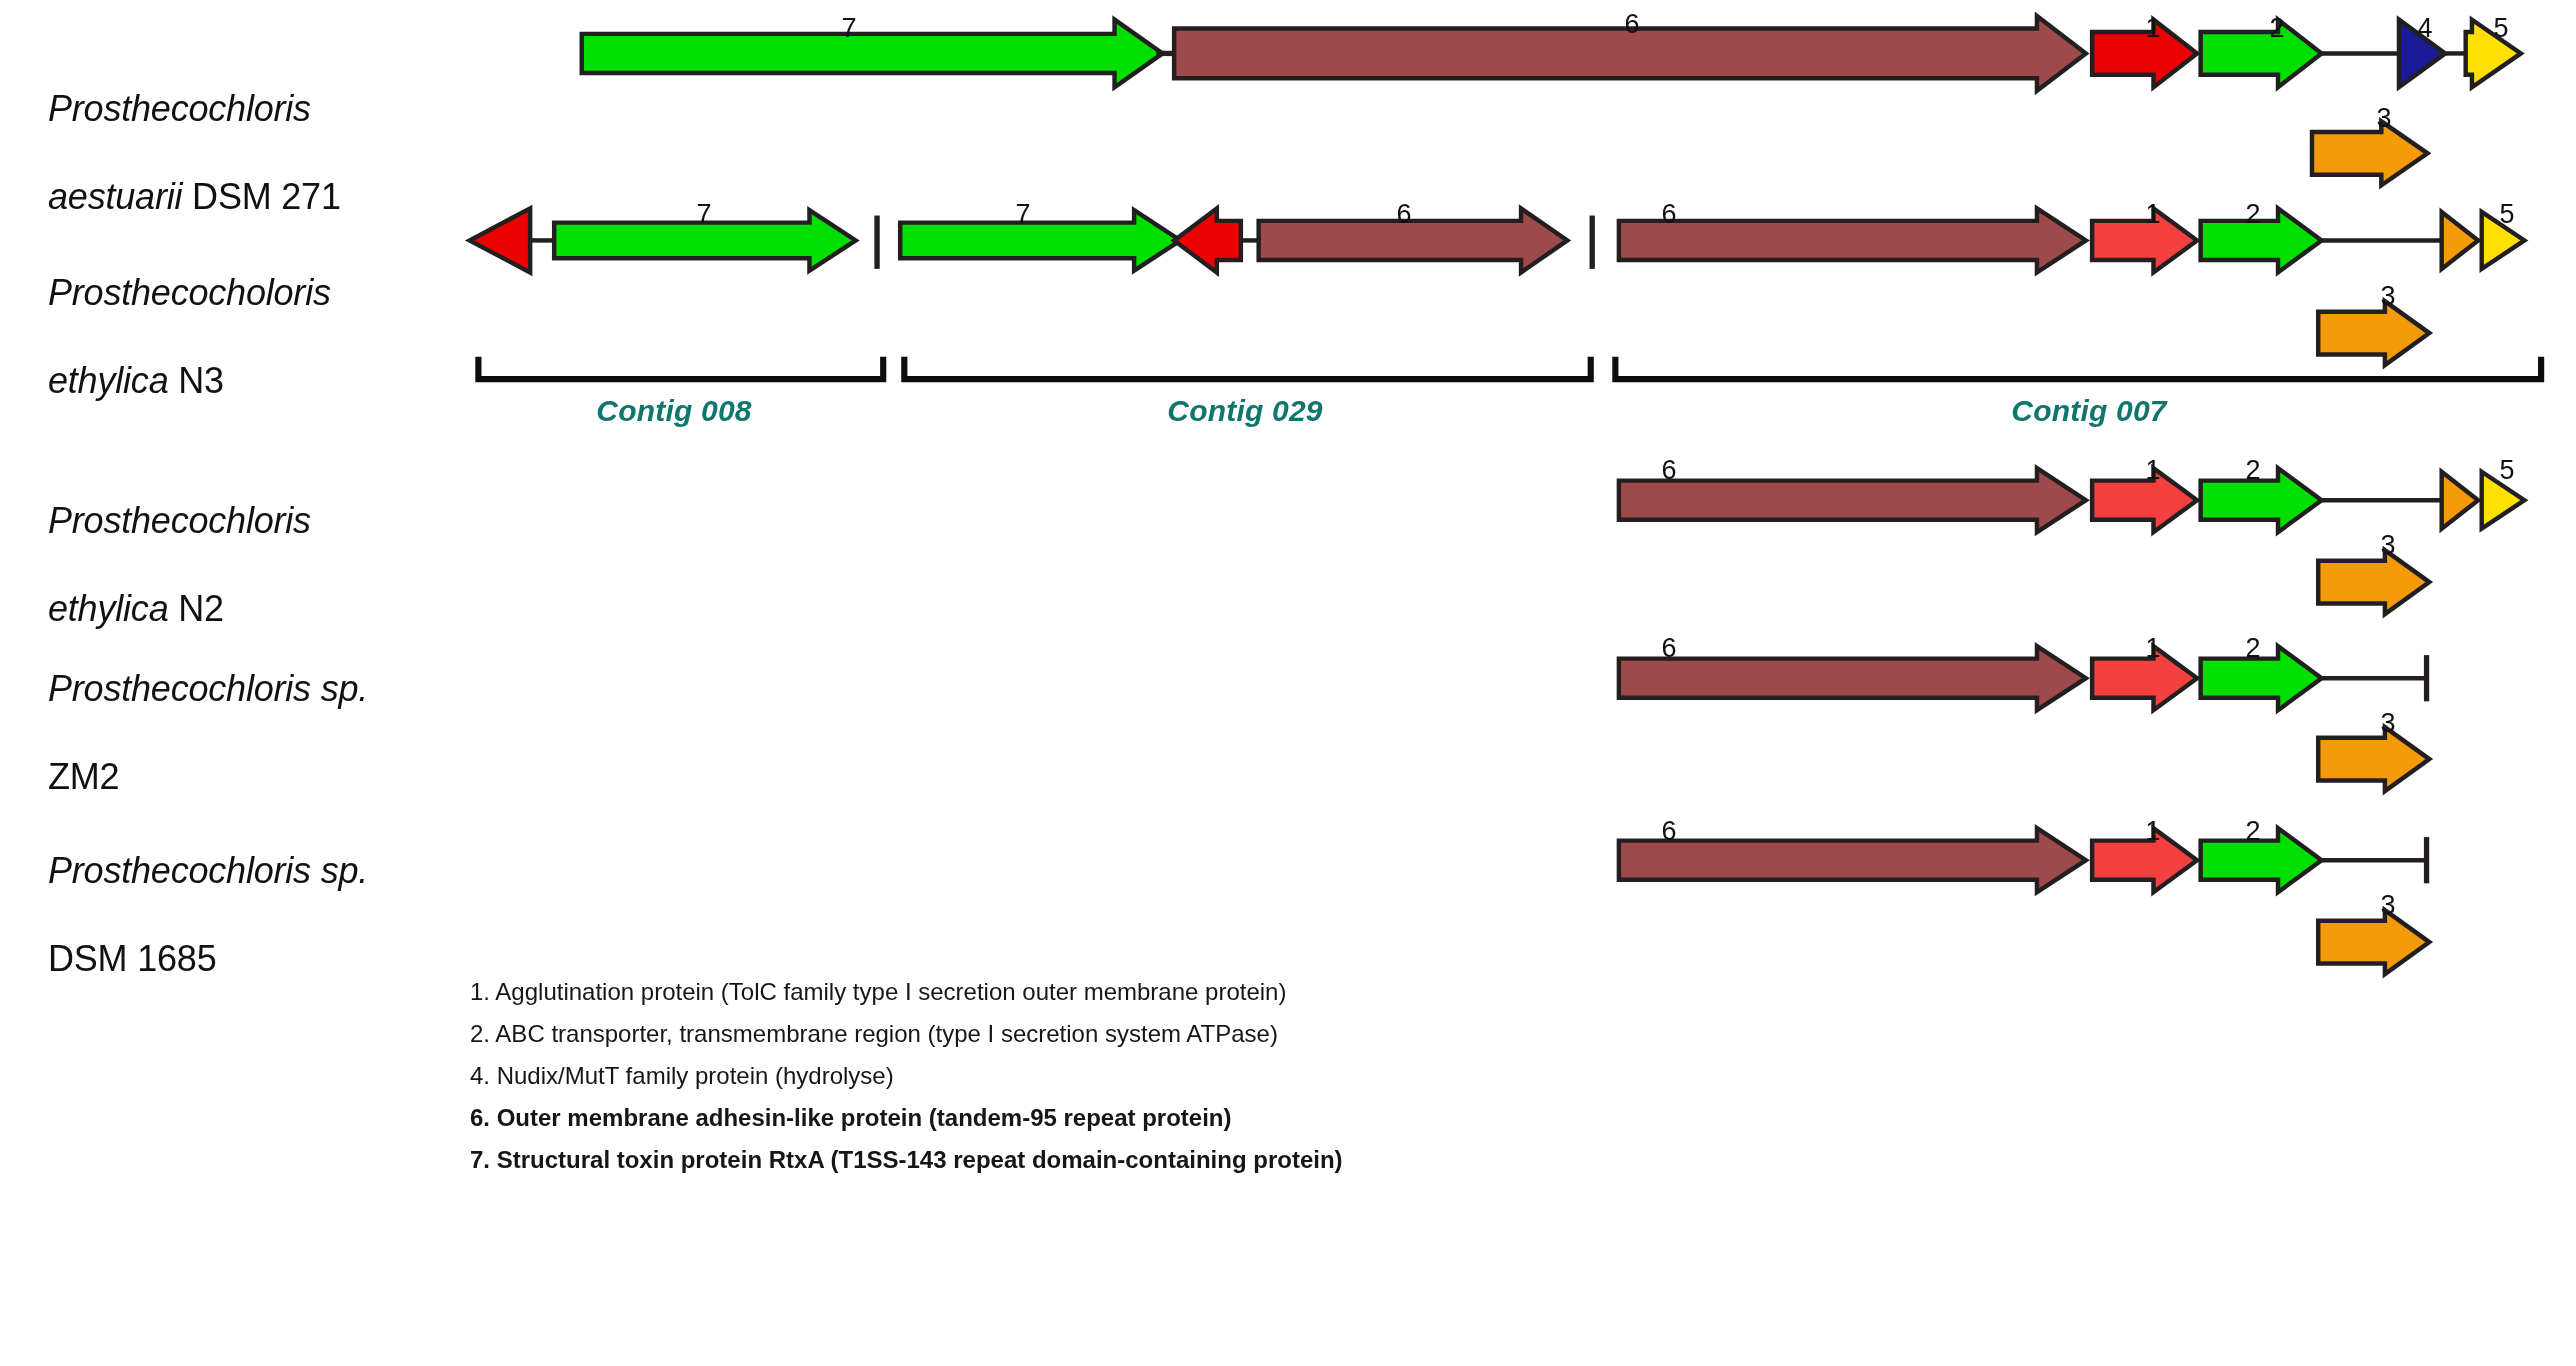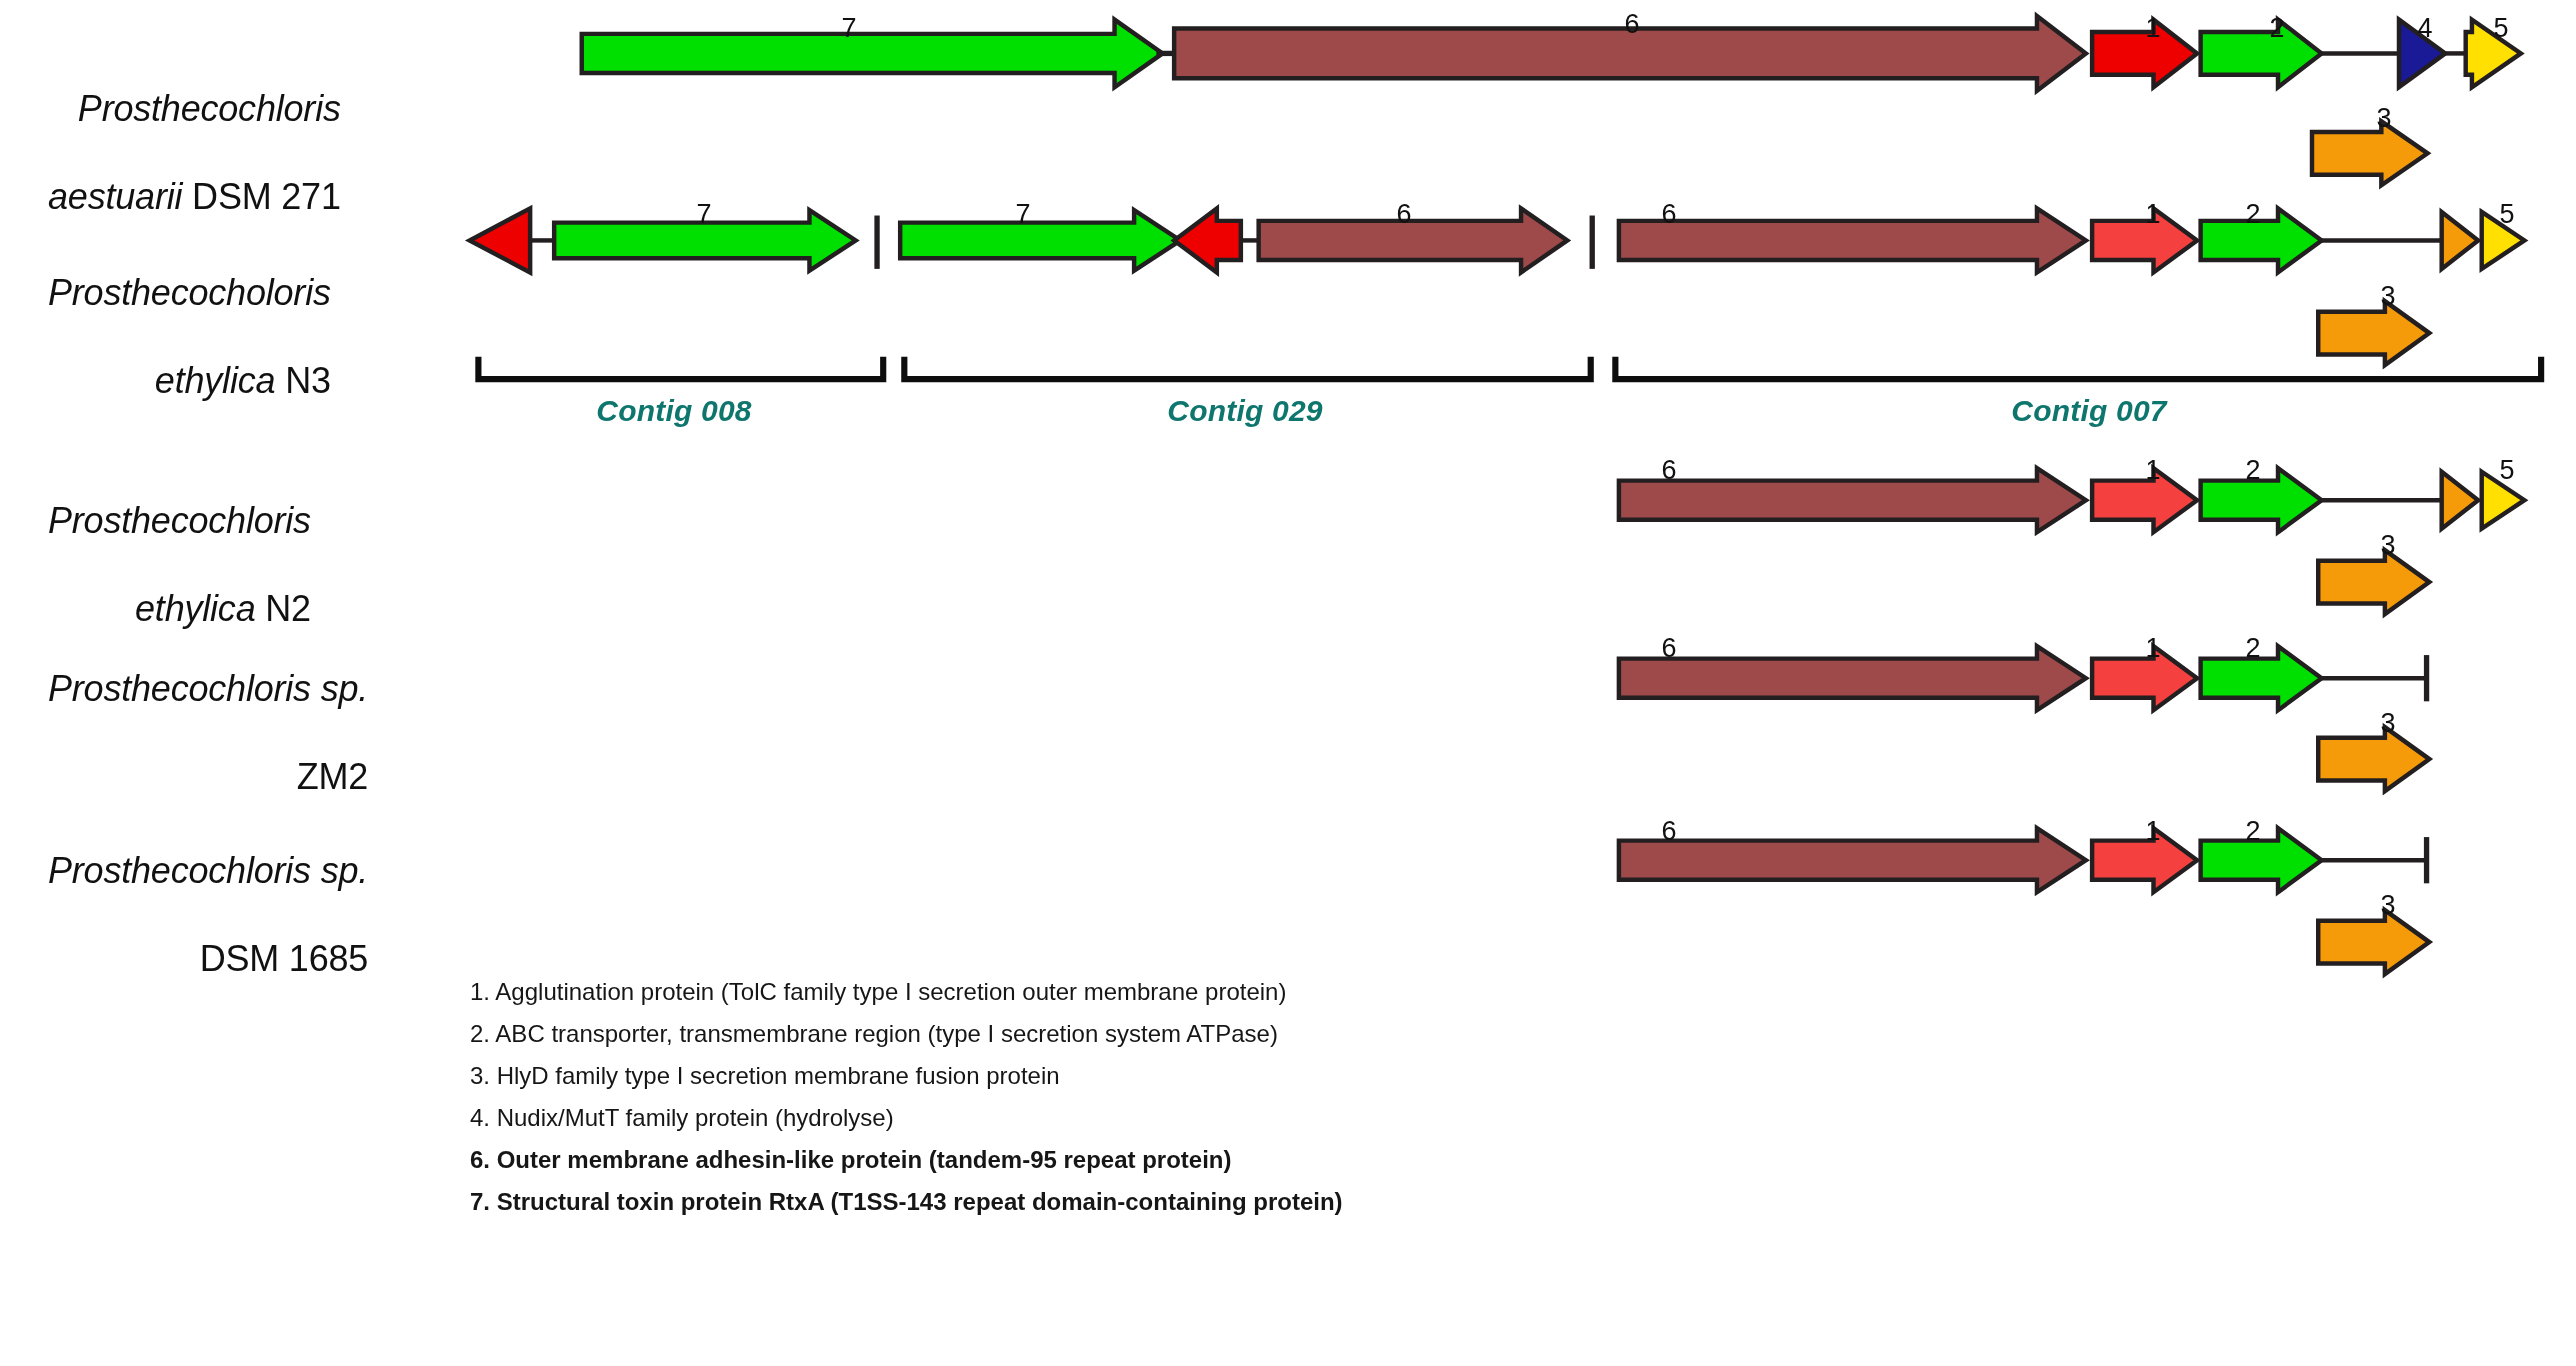--- a/index.html
+++ b/index.html
@@ -6,21 +6,20 @@
   body{width:2576px;height:1366px;font-family:"Liberation Sans",sans-serif;color:#1a1a1a;overflow:hidden;}
   #fig{position:relative;width:2576px;height:1366px;}
 
   .row-label{
     position:absolute;
     font-size:36px;
     line-height:44px;
     color:#111111;
     white-space:pre-line;
     letter-spacing:-0.2px;
-    text-align:right;
   }
   .row-label .gen{font-style:italic;}
   .row-label .str{font-style:normal;}
 
   .track{position:absolute;}
 
   svg{display:block;overflow:visible;}
 
   .gene-num{
     position:absolute;
@@ -263,24 +262,20 @@
   <div class="legend">
     <div class="legend-line">
       <span>1.</span>
       <span>Agglutination protein (TolC family type I secretion outer membrane protein)</span>
     </div>
     <div class="legend-line">
       <span>2.</span>
       <span>ABC transporter, transmembrane region (type I secretion system ATPase)</span>
     </div>
     <div class="legend-line">
-      <span>3.</span>
-      <span>HlyD family type I secretion membrane fusion protein</span>
-    </div>
-    <div class="legend-line">
       <span>4.</span>
       <span>Nudix/MutT family protein (hydrolyse)</span>
     </div>
     <div class="legend-line bold">
       <span>6.</span>
       <span>Outer membrane adhesin-like protein (tandem-95 repeat protein)</span>
     </div>
     <div class="legend-line bold">
       <span>7.</span>
       <span>Structural toxin protein RtxA (T1SS-143 repeat domain-containing protein)</span>

